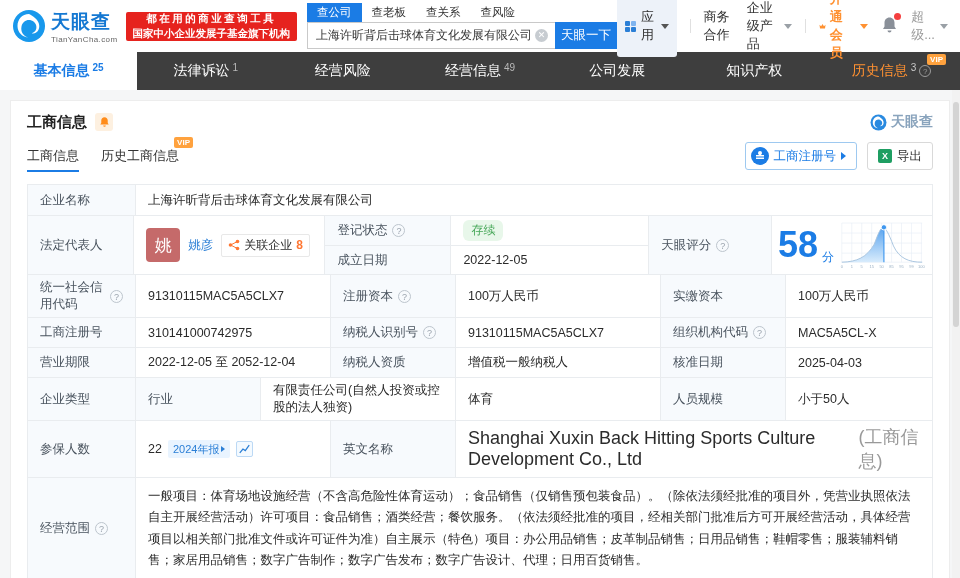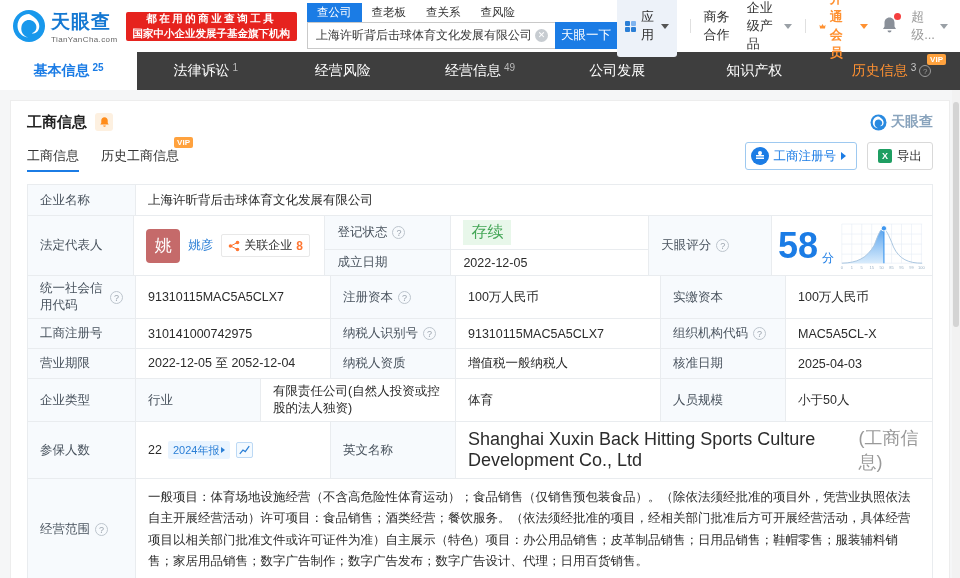--- a/index.html
+++ b/index.html
@@ -107,21 +107,21 @@
   .help { width:13px; height:13px; border:1px solid #bdc5cd; border-radius:50%; color:#9aa3ad;
           font-size:9px; line-height:12px; text-align:center; margin-left:5px; flex:none; cursor:pointer; }
   .help::after { content:"?"; }
   .avatar { width:34px; height:34px; border-radius:4px; background:#c56a6a; color:#fff; font-size:17px;
             display:flex; align-items:center; justify-content:center; flex:none; }
   .rep-cell { gap:8px; }
   .link { color:#2b7fd6; cursor:pointer; text-decoration:none; }
   .rel-badge { display:flex; align-items:center; gap:4px; border:1px solid #e8e8e8; border-radius:2px;
                padding:2px 6px; font-size:12px; cursor:pointer; background:#fff; }
   .rel-count { color:#ff7733; font-weight:bold; }
-  .status-badge { background:#e8f7ea; color:#46a758; font-size:16px; padding:2px 8px; border-radius:0; }
+  .status-badge { background:#e8f7ea; color:#46a758; font-size:12px; padding:2px 8px; border-radius:6px; }
   .score-cell { gap:4px; justify-content:center; padding:4px 6px; }
   .score-num { font-size:36px; font-weight:bold; color:#1b7ce5; line-height:1; }
   .score-unit { font-size:12px; color:#1b7ce5; align-self:flex-end; margin-bottom:4px; }
   .insured-cell { gap:6px; }
   .report-badge { background:#e9f4ff; color:#2b7fd6; font-size:11px; padding:1.5px 5px; border-radius:2px;
                   cursor:pointer; display:flex; align-items:center; gap:2px; white-space:nowrap; }
   .rb-caret { width:0; height:0; border-top:3.5px solid transparent; border-bottom:3.5px solid transparent;
               border-left:4px solid #2b7fd6; }
   .trend-icon { width:17px; height:16px; border:1px solid #bcd9f5; border-radius:2px; background:#f4faff;
                 display:flex; align-items:center; justify-content:center; cursor:pointer; }

